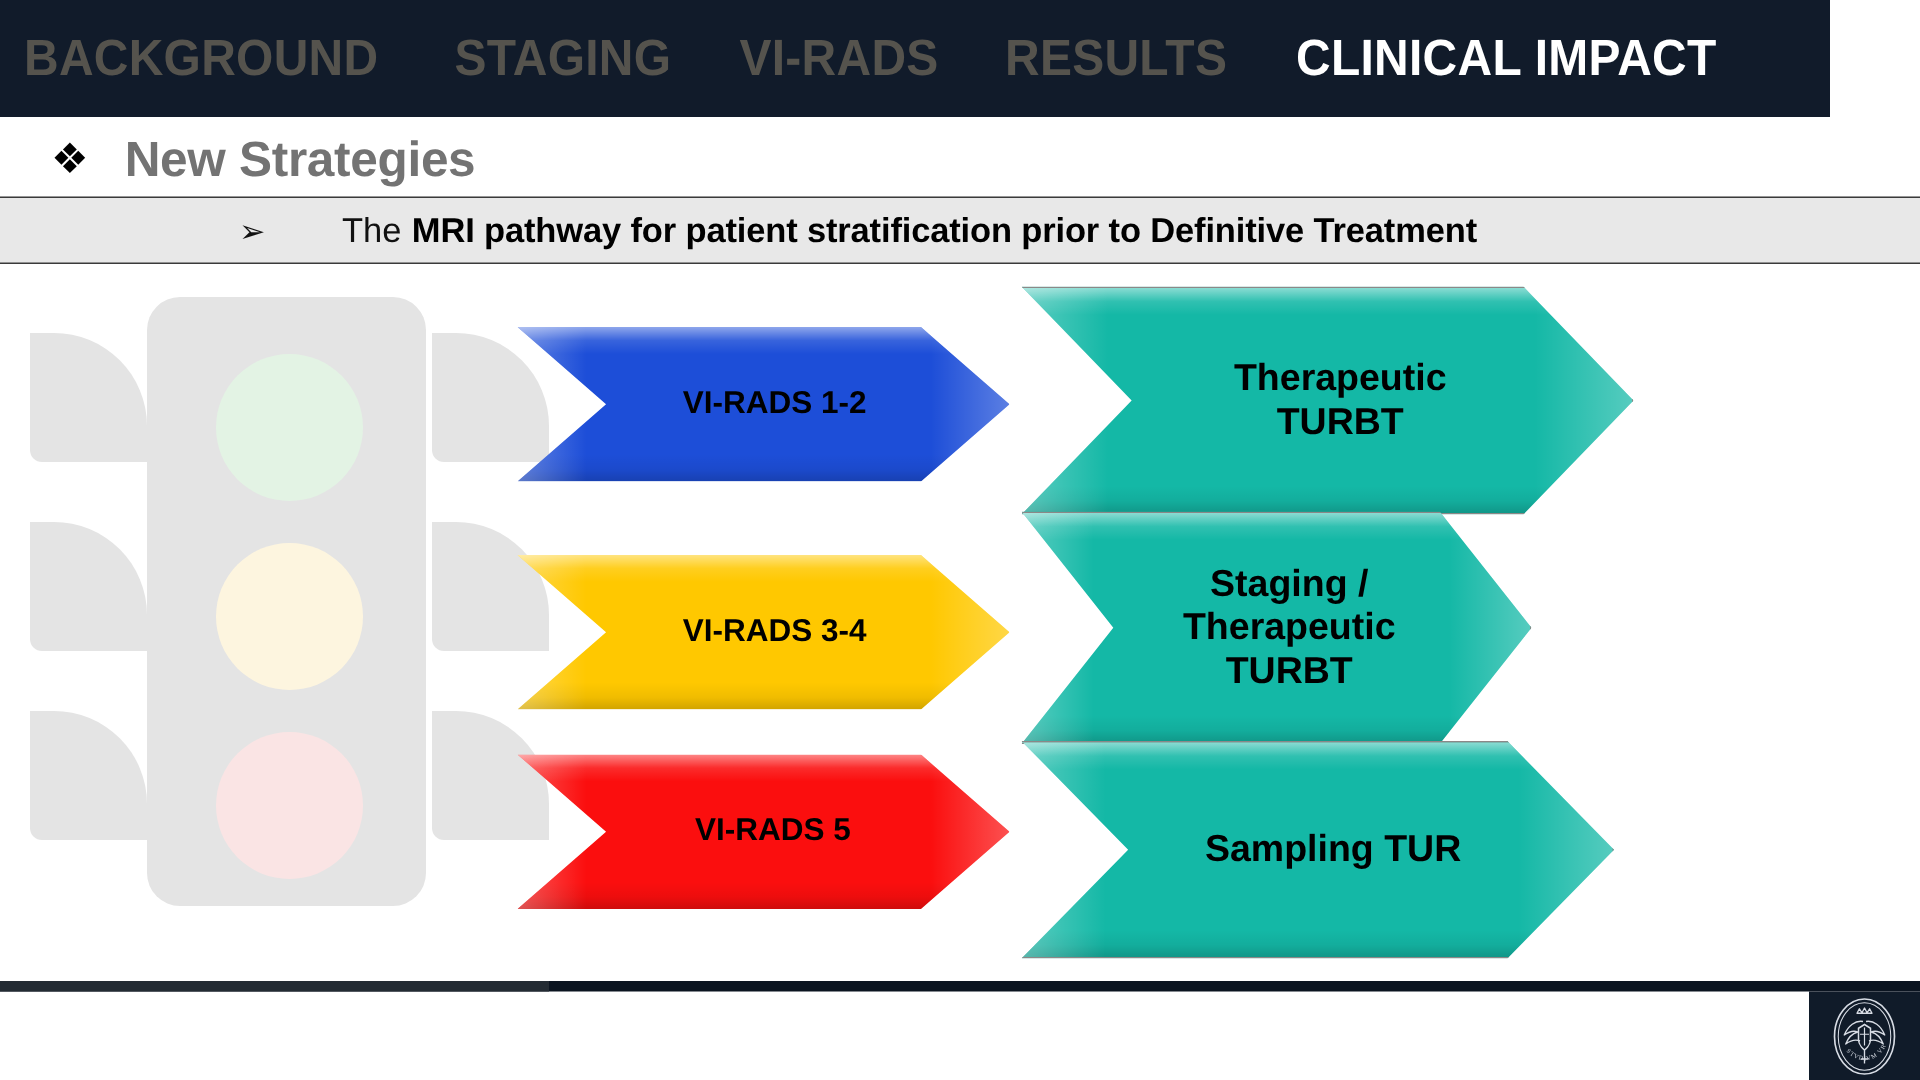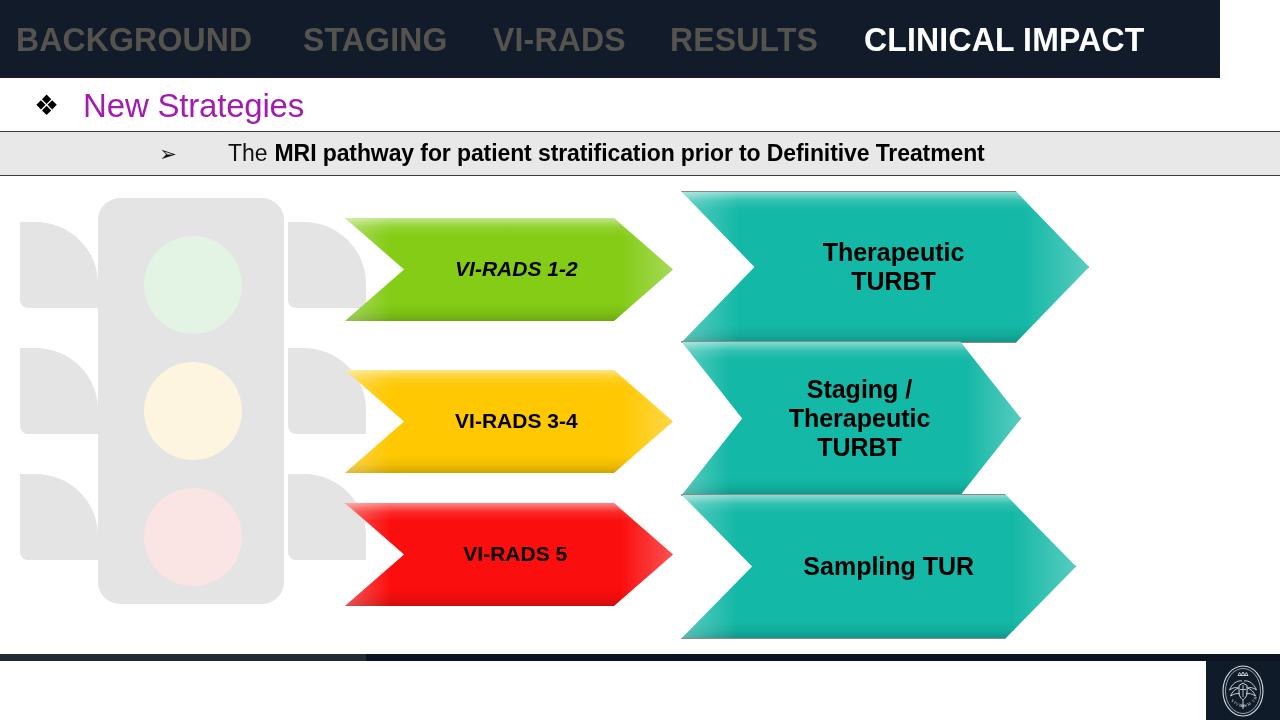--- a/index.html
+++ b/index.html
@@ -56,22 +56,22 @@
   }
   .diamond-bullet {
     font-size: 28px;
     color: #000;
     line-height: 1;
     margin-right: 24px;
     margin-top: 2px;
   }
   .slide-title {
     font-size: 33px;
-    font-weight: normal;
-    color: #a21caf;
+    font-weight: bold;
+    color: #737373;
     line-height: 1;
     letter-spacing: -0.2px;
   }
 
   
   .subtitle-bar {
     position: absolute;
     left: 0; top: 131px;
     width: 1280px;
     height: 45px;
@@ -192,21 +192,21 @@
         rgba(255,255,255,0.28) 100%);
   }
 
   
   .chev.vi {
     left: 345px;
     width: 328px;
     height: 103px;
   }
   .chev.vi .chev-inner { font-size: 21px; }
-  .chev.vi.green  { top: 218px; background: #84cc16; font-style: italic; }
+  .chev.vi.green  { top: 218px; background: #1d4ed8; }
   .chev.vi.yellow { top: 358px; background: #FFC800; margin-top: 12px; }
   .chev.vi.red    { top: 503px; background: #FB0E0E; }
 
   
   .chev.tx {
     left: 681px;
     background: #14b8a6;
     border: 1px solid #8C8887;
   }
   .chev.tx .chev-inner { font-size: 25px; }

